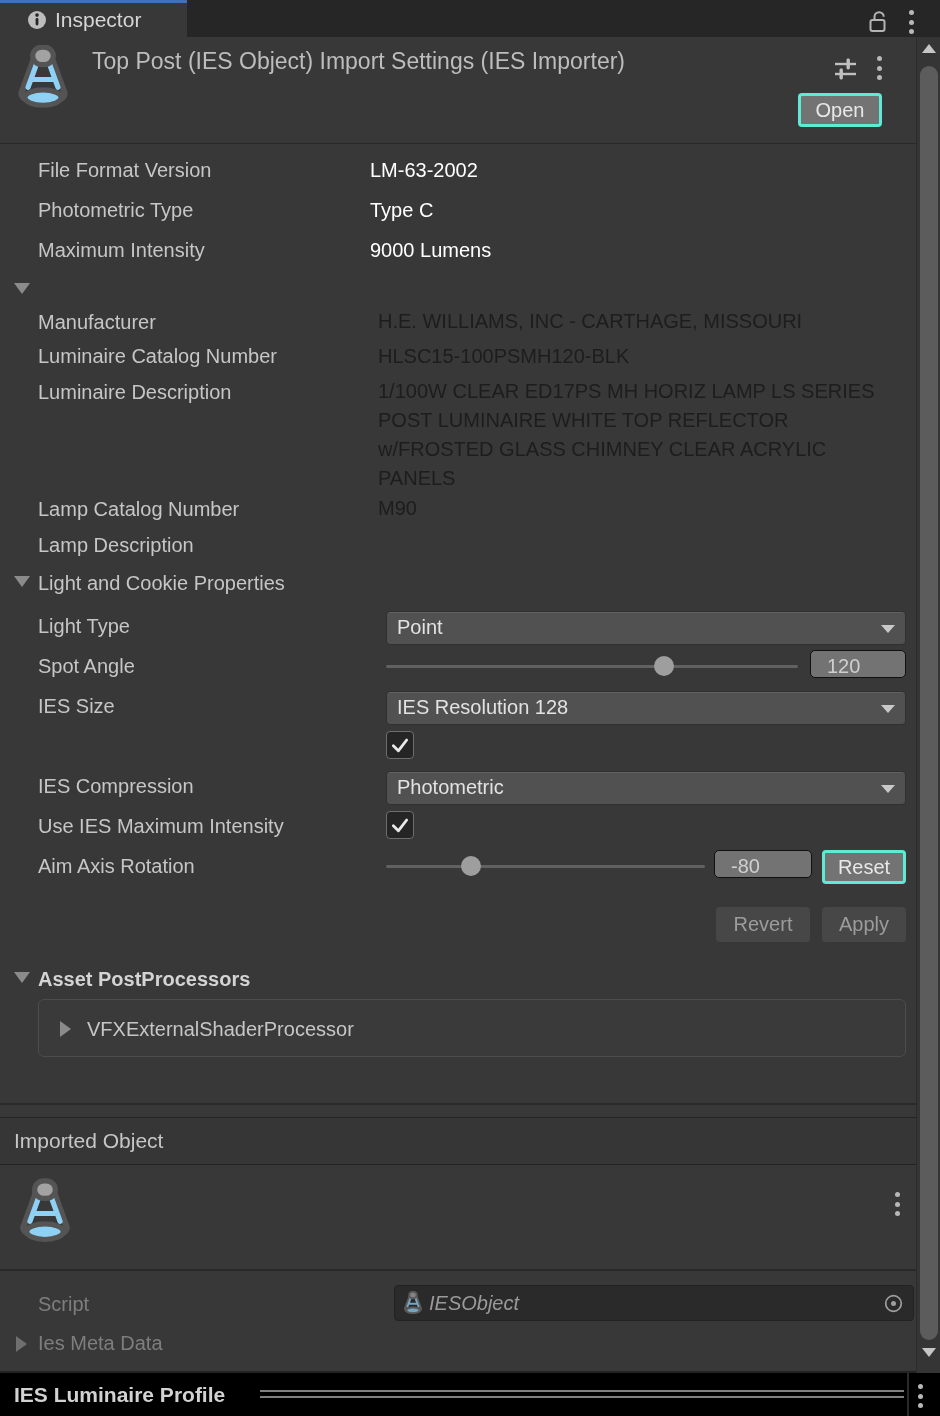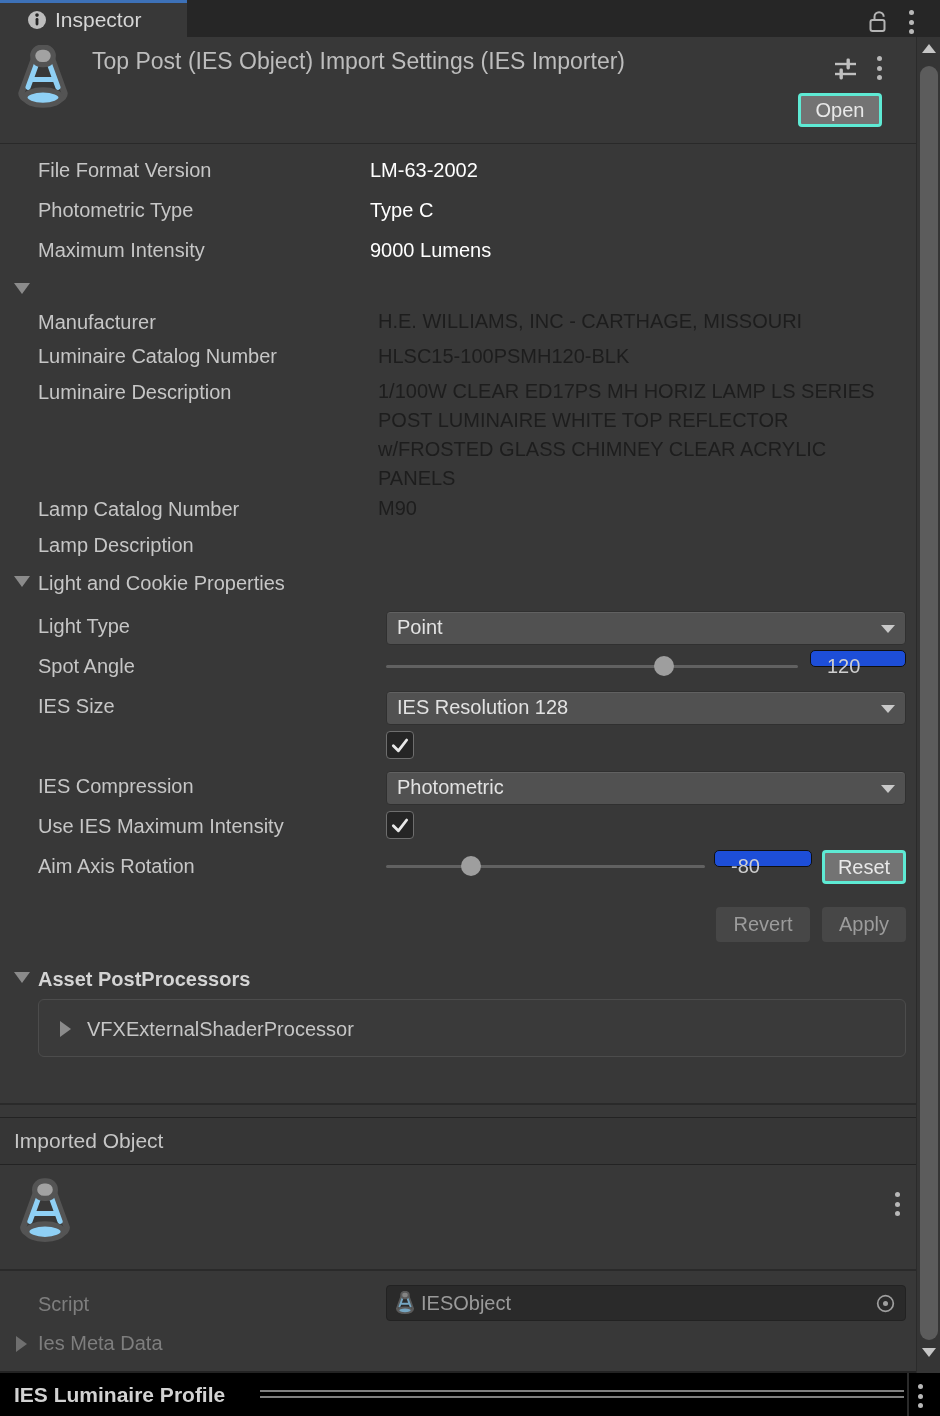--- a/index.html
+++ b/index.html
@@ -26,32 +26,32 @@
   
   .lbl{position:absolute;left:38px;font-size:20px;color:#c6c6c6;line-height:27px;white-space:nowrap;}
   .lbl.bold{font-weight:bold;color:#d4d4d4;}
   .lbl.dim{color:#7e7e7e;}
   .val-light{position:absolute;left:370px;font-size:20px;color:#ffffff;line-height:27px;white-space:nowrap;}
   .val-dark{position:absolute;left:378px;font-size:20px;color:#1d1d1d;line-height:29px;}
   .fold-down{position:absolute;width:0;height:0;border-left:8px solid transparent;border-right:8px solid transparent;border-top:11px solid #8b8b8b;cursor:pointer;}
   .fold-right{position:absolute;width:0;height:0;border-top:8px solid transparent;border-bottom:8px solid transparent;border-left:11px solid #8b8b8b;cursor:pointer;}
   .dropdown{position:absolute;left:386px;width:520px;height:34px;background:#515151;border:1px solid #303030;box-shadow:inset 0 1px 0 #616161;border-radius:4px;box-sizing:border-box;font-size:20px;color:#e2e2e2;line-height:31px;padding-left:10px;cursor:pointer;}
   .dd-arrow{position:absolute;right:10px;top:13px;width:0;height:0;border-left:7px solid transparent;border-right:7px solid transparent;border-top:8px solid #c8c8c8;}
-  .numfield{position:absolute;height:17px;background:#1d4ed8;border:1px solid #101010;border-radius:5px;box-sizing:border-box;font-size:20px;color:#cfcfcf;line-height:31px;padding-left:16px;}
+  .numfield{position:absolute;height:28px;background:#737373;border:1px solid #101010;border-radius:5px;box-sizing:border-box;font-size:20px;color:#cfcfcf;line-height:31px;padding-left:16px;}
   .checkbox{position:absolute;left:386px;width:28px;height:28px;background:#252525;border:1px solid #6e6e6e;border-radius:4px;box-sizing:border-box;cursor:pointer;display:flex;align-items:center;justify-content:center;}
   .slider-track{position:absolute;height:3px;background:#616161;border-radius:2px;cursor:pointer;}
   .slider-thumb{position:absolute;width:20px;height:20px;border-radius:50%;background:#9e9e9e;cursor:pointer;}
   .btn-dim{background:#474747;border:none;color:#9c9c9c;}
   
   .pp-box{position:absolute;left:38px;top:999px;width:868px;height:58px;background:#3a3a3a;border:1px solid #4c4c4c;border-radius:6px;box-sizing:border-box;}
   
   .divider{position:absolute;left:0;width:916px;height:2px;background:#2a2a2a;}
   .imported-bar{position:absolute;left:0;top:1117px;width:916px;height:48px;background:#363636;border-top:1px solid #232323;border-bottom:1px solid #232323;box-sizing:border-box;font-size:21px;color:#c6c6c6;line-height:46px;padding-left:14px;}
   .obj-title{position:absolute;left:92px;top:1187px;font-size:23px;color:#bdbdbd;white-space:nowrap;}
-  .script-field{position:absolute;left:386px;top:1285px;width:520px;height:36px;background:#2a2a2a;border:1px solid #222222;border-radius:4px;box-sizing:border-box;display:flex;align-items:center;cursor:pointer;}
+  .script-field{position:absolute;left:394px;top:1285px;width:520px;height:36px;background:#2a2a2a;border:1px solid #222222;border-radius:4px;box-sizing:border-box;display:flex;align-items:center;cursor:pointer;font-style:italic;}
   .script-field .txt{font-size:20px;color:#9a9a9a;margin-left:6px;flex:1;}
   
   .footer{position:absolute;left:0;top:1373px;width:940px;height:43px;background:#000000;}
   .footer-title{position:absolute;left:14px;top:0;font-size:21px;font-weight:bold;color:#d2d2d2;line-height:43px;white-space:nowrap;}
   .grip{position:absolute;left:260px;width:644px;height:2px;background:#7f7f7f;}
   .vline{position:absolute;left:907px;top:0;width:2px;height:43px;background:#2a2a2a;}
   
   .scrollbar{position:absolute;left:916px;top:37px;width:24px;height:1336px;background:#353535;border-left:1px solid #2b2b2b;box-sizing:border-box;}
   .sb-up{position:absolute;left:5px;top:7px;width:0;height:0;border-left:7px solid transparent;border-right:7px solid transparent;border-bottom:9px solid #c6c6c6;cursor:pointer;}
   .sb-down{position:absolute;left:5px;top:1311px;width:0;height:0;border-left:7px solid transparent;border-right:7px solid transparent;border-top:9px solid #c6c6c6;cursor:pointer;}

